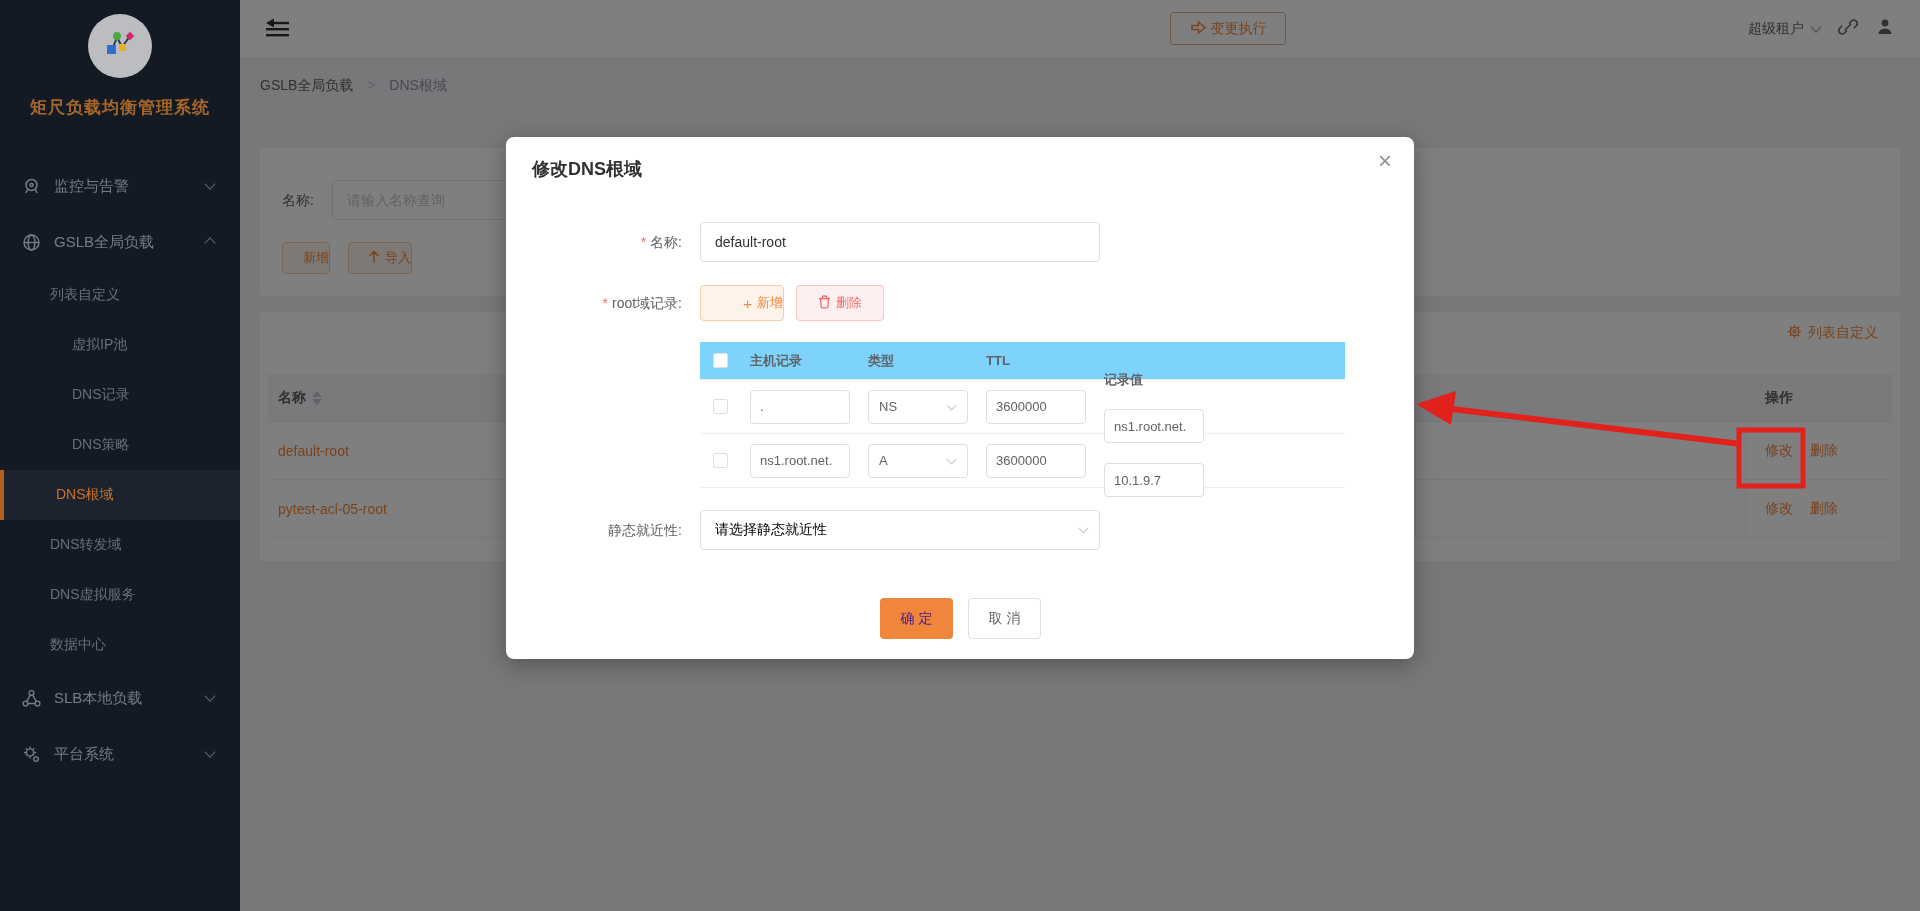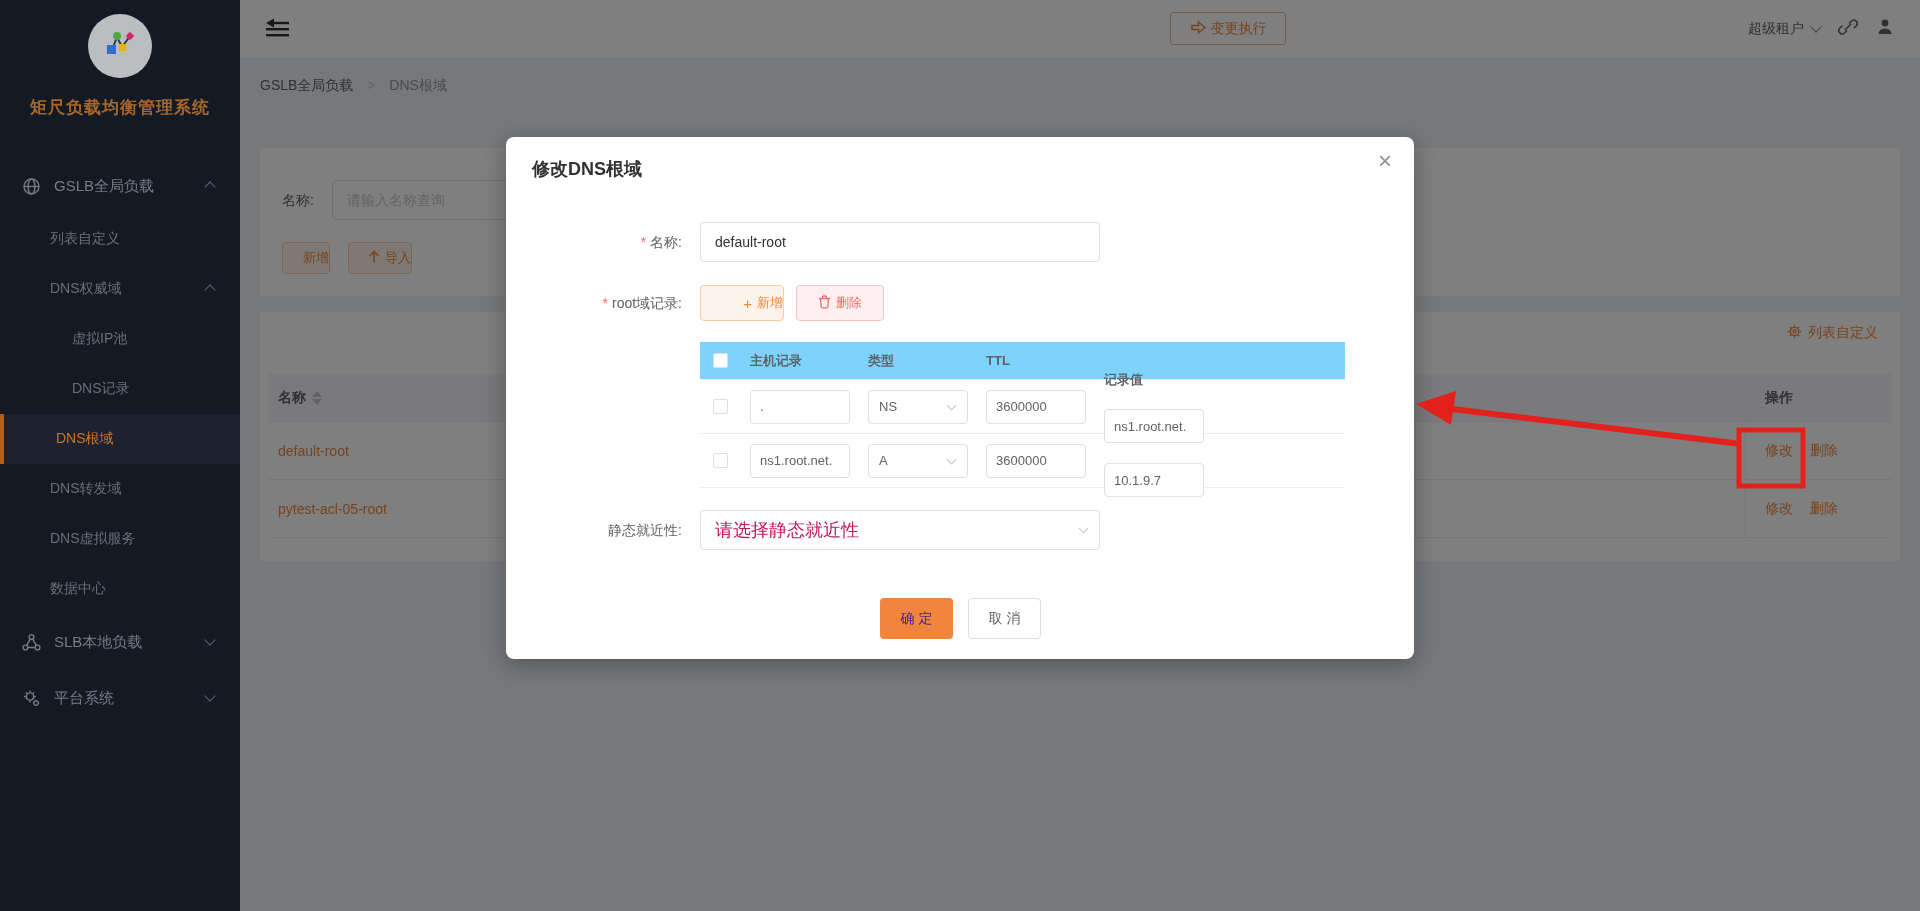--- a/index.html
+++ b/index.html
@@ -64,21 +64,21 @@
   
   .overlay { position:absolute; left:240px; top:0; width:1680px; height:911px; background:rgba(0,0,0,.5); z-index:10; }
   .modal { position:absolute; left:506px; top:137px; width:908px; height:522px; background:#fff;
            border-radius:8px; box-shadow:0 6px 24px rgba(0,0,0,.3); z-index:20; }
   .m-title { position:absolute; left:26px; top:20px; font-size:18px; font-weight:700; color:#303133; }
   .m-close { position:absolute; right:22px; top:12px; font-size:24px; color:#909399; cursor:pointer; line-height:1; }
   .m-label { position:absolute; left:0; width:176px; text-align:right; font-size:14px; color:#606266; }
   .req { color:#f56c6c; margin-right:4px; }
   .fake-select { border:1px solid #dcdfe6; border-radius:4px; background:#fff; position:relative;
                  display:flex; align-items:center; cursor:pointer; }
-  .fake-select .ph { color:#be185d; font-size:18px; padding-left:14px; }
+  .fake-select .ph { color:#000000; font-size:14px; padding-left:14px; }
   .fake-select .val { color:#606266; font-size:13px; padding-left:10px; }
   .sel-chev { width:7px; height:7px; border-right:1.4px solid #c0c4cc; border-bottom:1.4px solid #c0c4cc;
               transform:rotate(45deg); position:absolute; right:12px; top:50%; margin-top:-5px; }
   .rtable { position:absolute; left:194px; top:205px; width:645px; font-size:13px; color:#606266; }
   .rthead { display:flex; align-items:center; height:38px; background:#7dd3fc; border-bottom:1px solid #ebeef5; font-weight:700; }
   .rtrow { display:flex; align-items:center; height:54px; border-bottom:1px solid #ebeef5; }
   .c-cb { width:40px; display:flex; justify-content:center; }
   .c-col { width:118px; padding-left:10px; }
   .c-last { flex:1; padding-left:10px;margin-top:39px; }
   .checkbox { width:15px; height:15px; border:1px solid #dcdfe6; border-radius:2px; background:#fff; cursor:pointer; }
@@ -108,41 +108,51 @@
           <rect x="17" y="18" width="7" height="7" fill="#e8b01f"></rect>
           <rect x="25" y="7" width="6" height="6" transform="rotate(45 28 10)" fill="#d1266b"></rect>
         </svg>
       </span>
     </div>
     <div class="sys-title">矩尺负载均衡管理系统</div>
 
     <nav class="menu">
       <div class="mi lvl1">
         <span class="mi-ico">
+          <svg width="19" height="19" viewBox="0 0 19 19" fill="none" stroke="#767c86" stroke-width="1.5">
+            <circle cx="9.5" cy="8" r="5.5"></circle>
+              <circle cx="9.5" cy="8" r="1.6"></circle>
+            <path d="M5.5 12.5 L4 16 M13.5 12.5 L15 16"></path>
+          </svg>
+        </span>
+        <span>监控与告警</span>
+        <i class="chev down"></i>
+      </div>
+      <div class="mi lvl1">
+        <span class="mi-ico">
           <svg width="19" height="19" viewBox="0 0 19 19" fill="none" stroke="#767c86" stroke-width="1.4">
             <circle cx="9.5" cy="9.5" r="7.5"></circle>
               <ellipse cx="9.5" cy="9.5" rx="3.4" ry="7.5"></ellipse>
             <line x1="2" y1="9.5" x2="17" y2="9.5"></line>
           </svg>
         </span>
         <span>GSLB全局负载</span>
         <i class="chev up"></i>
       </div>
       <div class="mi lvl2">
         <span>列表自定义</span>
       </div>
-      <div class="mi lvl2">
-        <span>DNS权威域</span>
-        <i class="chev up"></i>
-      </div>
       <div class="mi lvl3">
         <span>虚拟IP池</span>
       </div>
       <div class="mi lvl3">
         <span>DNS记录</span>
+      </div>
+      <div class="mi lvl3">
+        <span>DNS策略</span>
       </div>
       <div class="mi lvl3 active">
         <span>DNS根域</span>
       </div>
       <div class="mi lvl2">
         <span>DNS转发域</span>
       </div>
       <div class="mi lvl2">
         <span>DNS虚拟服务</span>
       </div>

